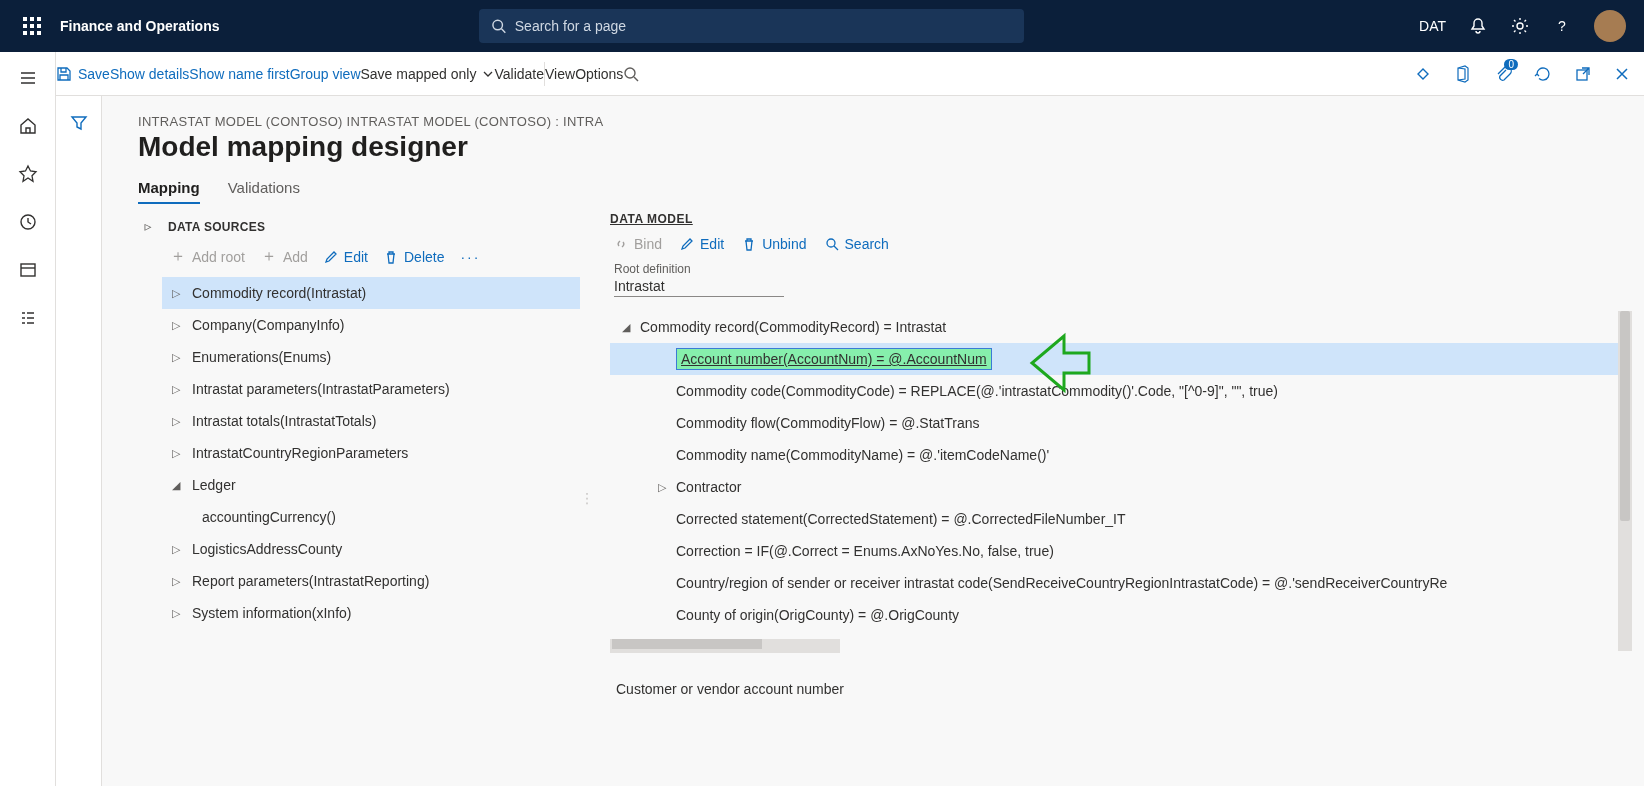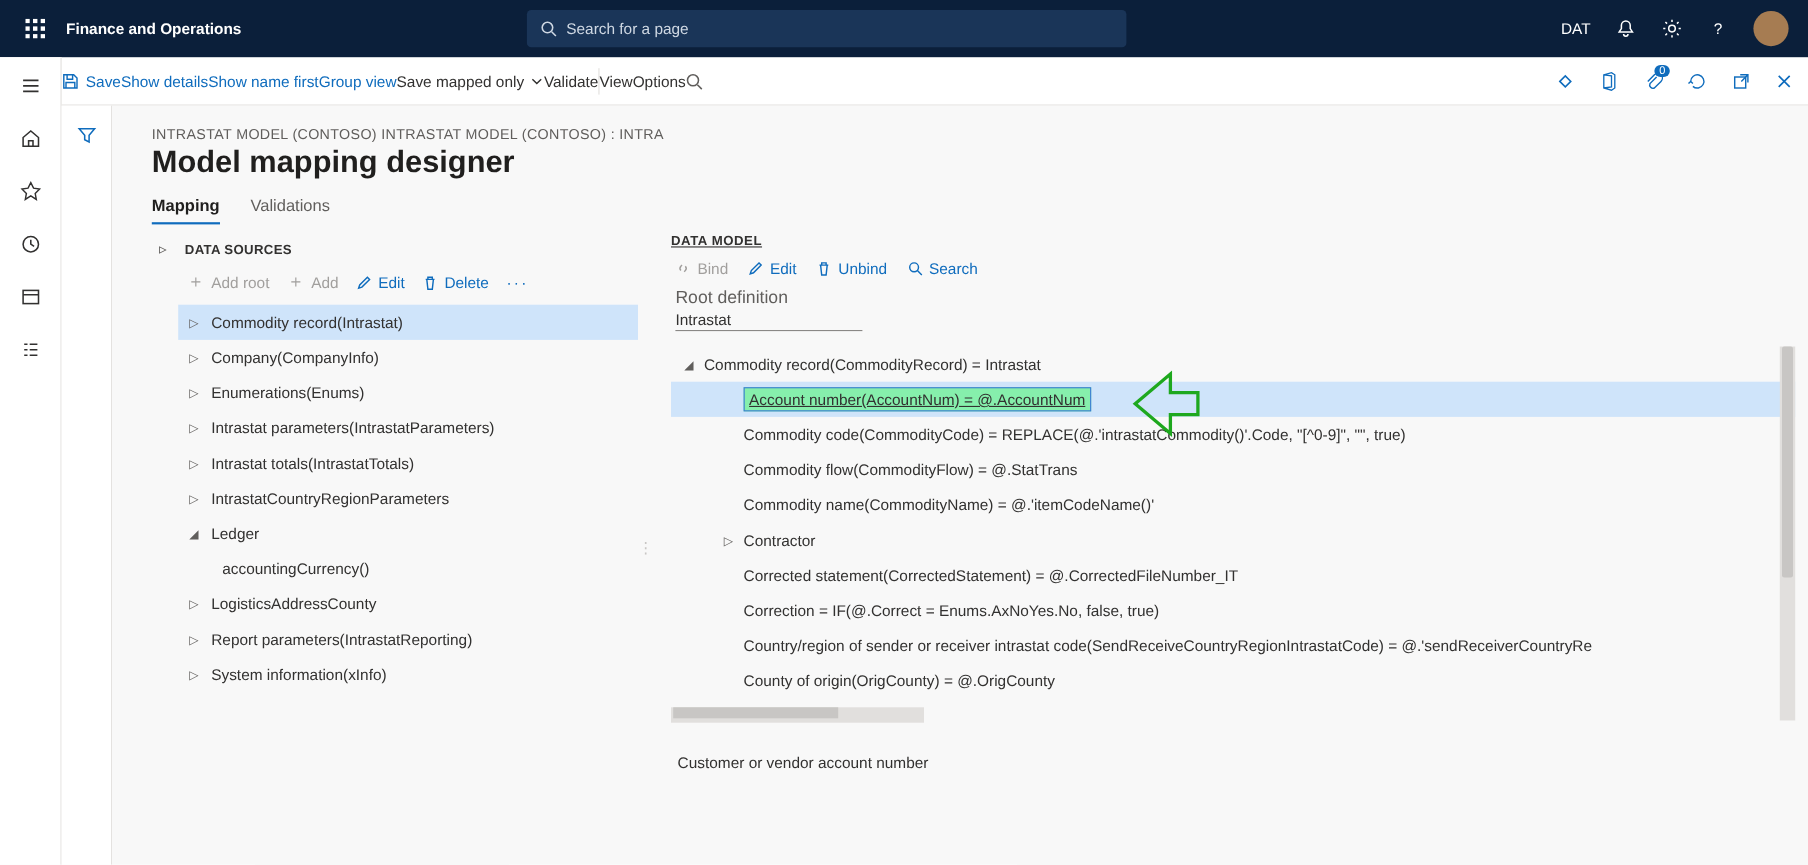--- a/index.html
+++ b/index.html
@@ -58,21 +58,21 @@
   .ds-item { display:flex; align-items:center; height:32px; padding-left: 10px; cursor:pointer; }
   .ds-item .tri { width:16px; color:#605e5c; font-size:11px; }
   .ds-item.sel { background:#cfe4fa; }
   .ds-item .lbl { padding-left: 4px; }
   .ds-sub { padding-left: 40px; height:32px; display:flex; align-items:center; }
 
   .dm-toolbar { display:flex; align-items:center; gap: 18px; padding: 0 0 10px 4px; font-size:14px; }
   .dm-tool { display:flex; align-items:center; gap:6px; cursor:pointer; color:#0f6cbd; }
   .dm-tool.disabled { color:#a19f9d; cursor:default; }
 
-  .root-def-lbl { font-size: 16px; color:#605e5c; padding-left:4px; }
+  .root-def-lbl { font-size: 12px; color:#605e5c; padding-left:4px; }
   .root-def-val { border-bottom:1px solid #8a8886; width: 170px; margin: 2px 0 14px 4px; padding-bottom:2px; font-size:14px; }
 
   .dm-tree { font-size:14px; position:relative; }
   .dm-row { height:32px; display:flex; align-items:center; white-space:nowrap; }
   .dm-row.lvl0 { padding-left: 12px; }
   .dm-row.lvl1 { padding-left: 48px; }
   .dm-row .tri { width:18px; color:#605e5c; font-size:11px; }
   .dm-row .noarrow { width:18px; }
   .dm-row.selrow { background:#cfe4fa; }
   .dm-row.selrow .txt { border:1px solid #3a7bd5; padding: 2px 4px; background:#86efac;text-decoration:underline; }

